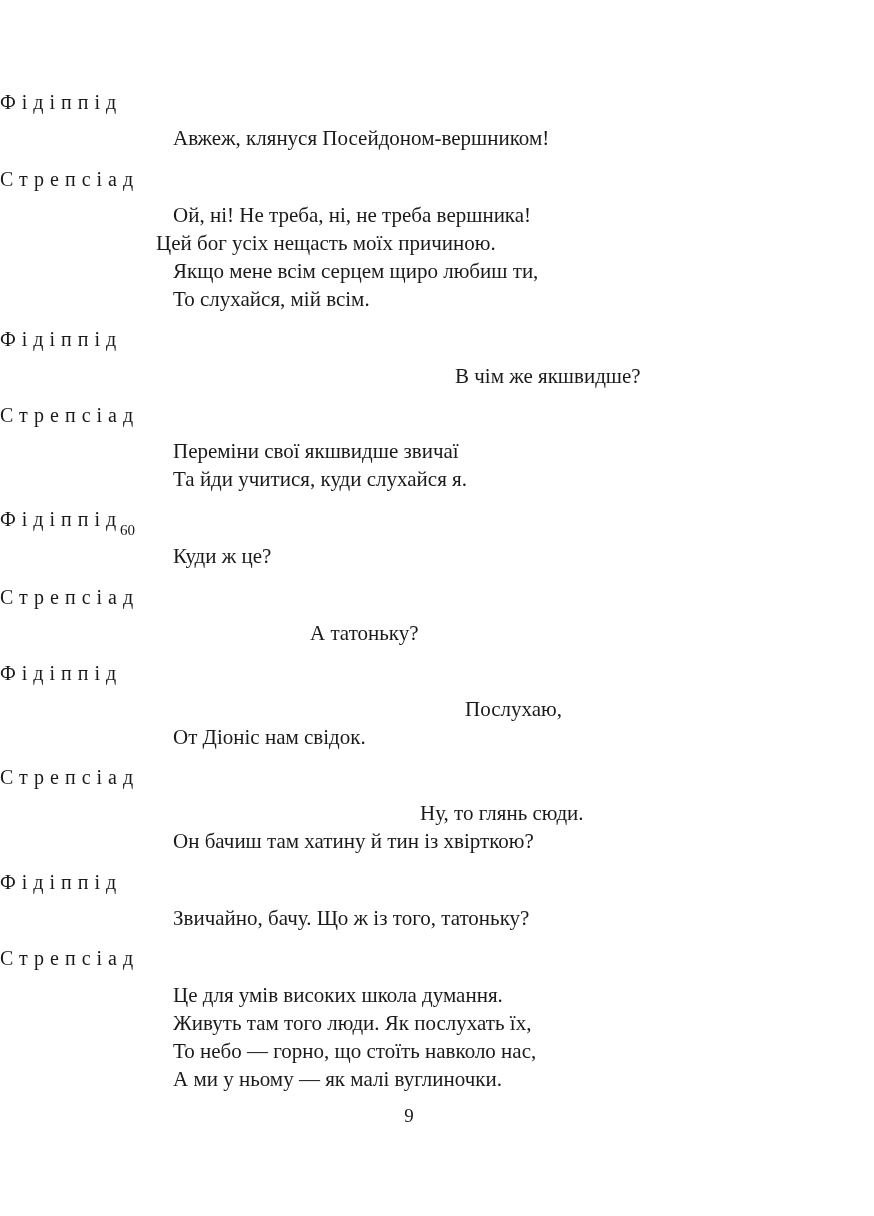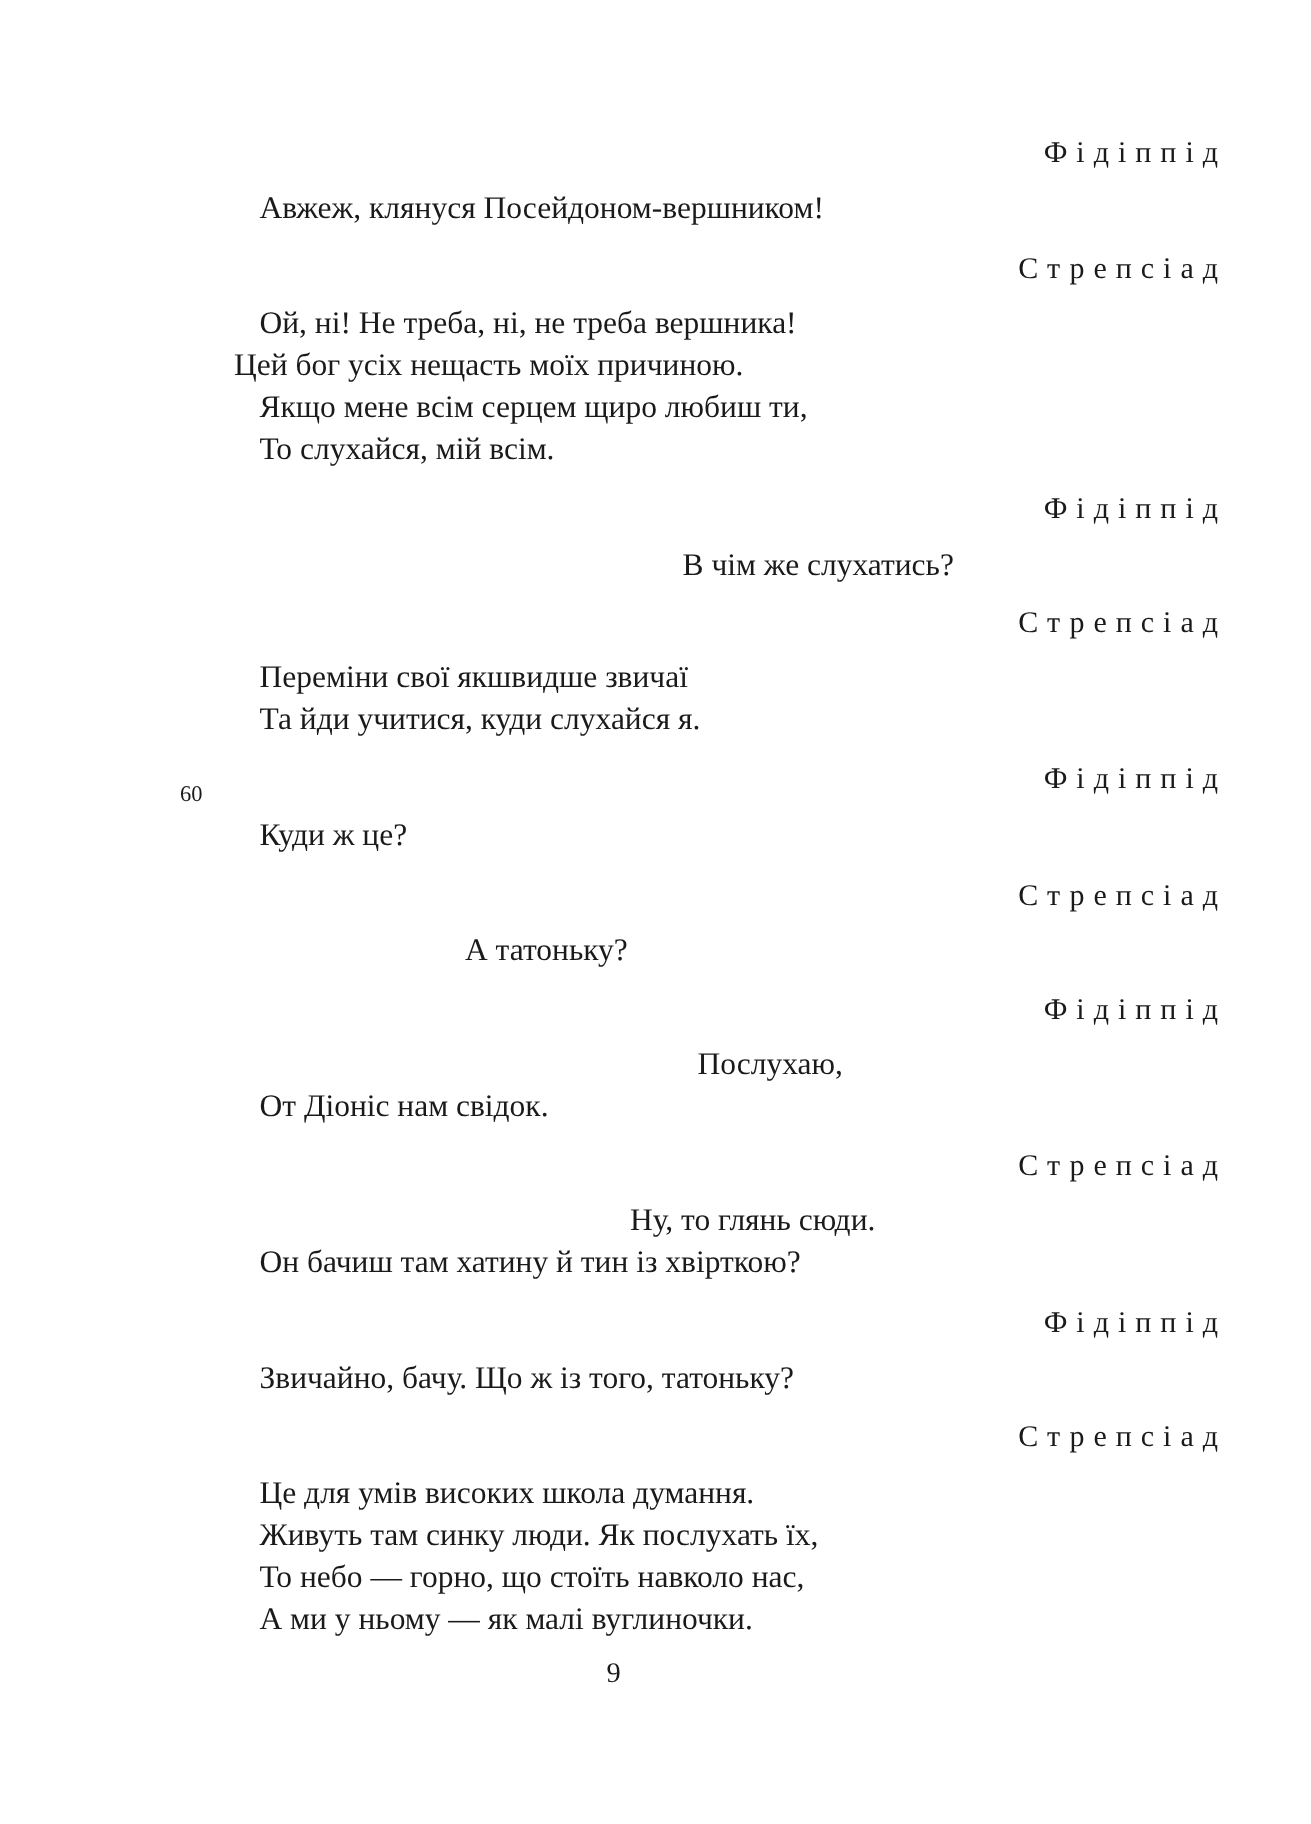--- a/index.html
+++ b/index.html
@@ -18,21 +18,21 @@
     .line {
       position: absolute;
       font-size: 21px;
       line-height: 26px;
       white-space: nowrap;
     }
     .speaker {
       position: absolute;
       left: 0;
       width: 818px;
-      text-align: right;
+      text-align: left;
       font-size: 20px;
       line-height: 26px;
       letter-spacing: 6px;
       white-space: nowrap;
     }
     .margin-num {
       position: absolute;
       left: 120px;
       font-size: 15px;
       line-height: 20px;
@@ -52,21 +52,21 @@
 <div class="speaker" style="top:89px">Фідіппід</div>
 <div class="line" style="top:125px; left:173px">Авжеж, клянуся Посейдоном-вершником!</div>
 
 <div class="speaker" style="top:166px">Стрепсіад</div>
 <div class="line" style="top:202px; left:173px">Ой, ні! Не треба, ні, не треба вершника!</div>
 <div class="line" style="top:230px; left:156px">Цей бог усіх нещасть моїх причиною.</div>
 <div class="line" style="top:258px; left:173px">Якщо мене всім серцем щиро любиш ти,</div>
 <div class="line" style="top:286px; left:173px">То слухайся, мій всім.</div>
 
 <div class="speaker" style="top:326px">Фідіппід</div>
-<div class="line" style="top:363px; left:455px">В чім же слухатись?</div>
+<div class="line" style="top:363px; left:455px">В чім же якшвидше?</div>
 
 <div class="speaker" style="top:402px">Стрепсіад</div>
 <div class="line" style="top:438px; left:173px">Переміни свої якшвидше звичаї</div>
 <div class="line" style="top:466px; left:173px">Та йди учитися, куди слухайся я.</div>
 
 <div class="margin-num" style="top:520px">60</div>
 
 <div class="speaker" style="top:506px">Фідіппід</div>
 <div class="line" style="top:543px; left:173px">Куди ж це?</div>
 
@@ -79,17 +79,17 @@
 
 <div class="speaker" style="top:764px">Стрепсіад</div>
 <div class="line" style="top:800px; left:420px">Ну, то глянь сюди.</div>
 <div class="line" style="top:828px; left:173px">Он бачиш там хатину й тин із хвірткою?</div>
 
 <div class="speaker" style="top:869px">Фідіппід</div>
 <div class="line" style="top:905px; left:173px">Звичайно, бачу. Що ж із того, татоньку?</div>
 
 <div class="speaker" style="top:945px">Стрепсіад</div>
 <div class="line" style="top:982px; left:173px">Це для умів високих школа думання.</div>
-<div class="line" style="top:1010px; left:173px">Живуть там синку люди. Як послухать їх,</div>
+<div class="line" style="top:1010px; left:173px">Живуть там того люди. Як послухать їх,</div>
 <div class="line" style="top:1038px; left:173px">То небо — горно, що стоїть навколо нас,</div>
 <div class="line" style="top:1066px; left:173px">А ми у ньому — як малі вуглиночки.</div>
 
 <div class="page-num" style="top:1104px">9</div>
 
 </body></html>

